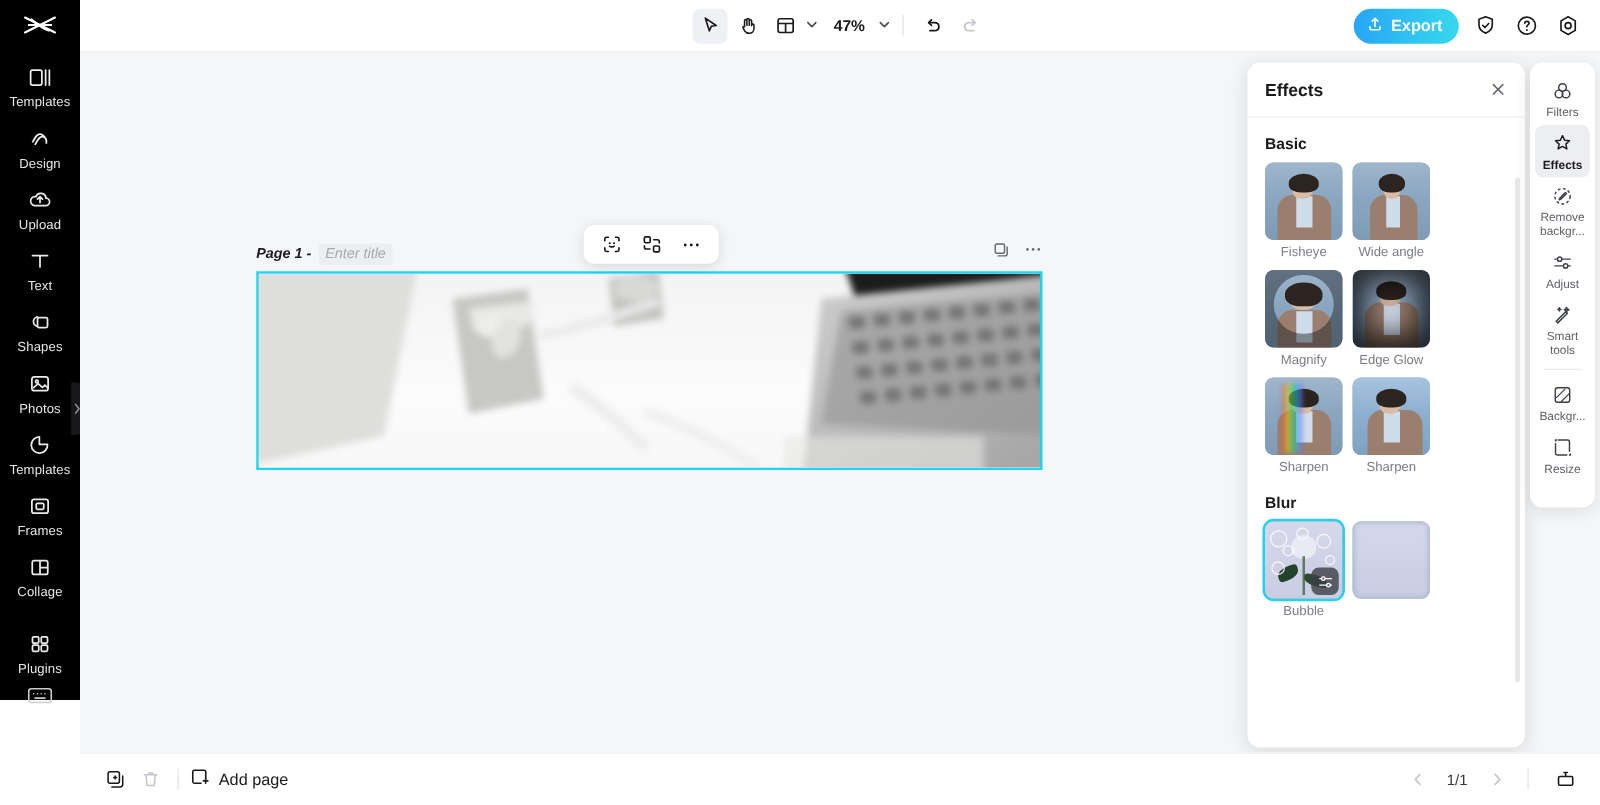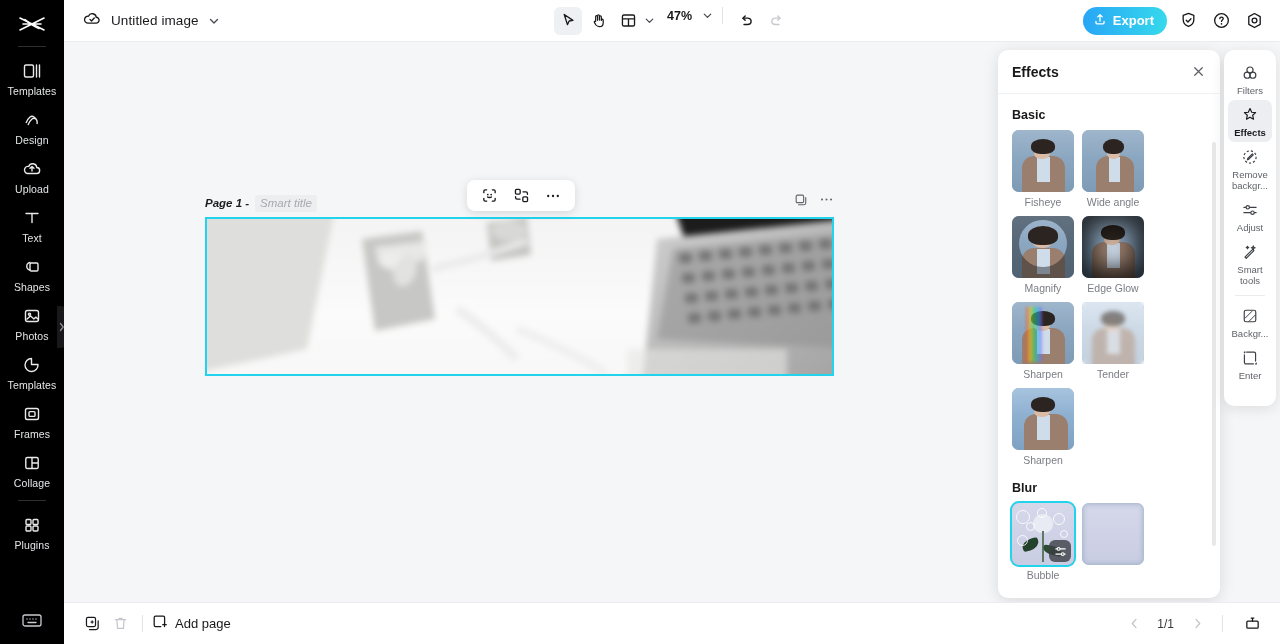--- a/index.html
+++ b/index.html
@@ -6,21 +6,21 @@
   html, body {
     width: 1280px; height: 644px;
     font-family: "Liberation Sans", sans-serif;
     background: #ffffff;
     overflow: hidden;
   }
   .app { position: relative; width: 1280px; height: 644px; }
 
   
   .left-rail {
-    position: absolute; left: 0; top: 0; width: 64px; height: 644px;
+    position: absolute; left: 0; top: 0; width: 64px; height: 560px;
     background: #000000; color: #e9eaec;
     display: flex; flex-direction: column; align-items: center;
   }
   .logo { margin-top: 10px; width: 40px; height: 30px; display: flex; align-items: center; justify-content: center; }
   .rail-div { width: 28px; height: 1px; background: #2e2e2e; margin: 6px 0 6px 0; }
   .rail-item {
     width: 64px; padding: 7px 0 5px 0; display: flex; flex-direction: column;
     align-items: center; gap: 3px; cursor: pointer;
   }
   .rail-item .ri-ico { width: 22px; height: 22px; display: flex; align-items: center; justify-content: center; }
@@ -37,21 +37,21 @@
   .topbar {
     position: absolute; left: 64px; top: 0; width: 1216px; height: 42px;
     background: #fff; border-bottom: 1px solid #ececee;
     display: flex; align-items: center; z-index: 30;
   }
   .tb-left { display: flex; align-items: center; gap: 9px; margin-left: 18px; }
   .doc-title { font-size: 13.5px; color: #19191c; letter-spacing: .1px; }
   .chev { color: #5a5c63; display: inline-flex; }
   .tb-center {
     position: absolute; left: 50%; transform: translateX(-50%);
-    display: flex; align-items: flex-start; gap: 2px;
+    display: flex; align-items: center; gap: 2px;
   }
   .tool-btn {
     width: 28px; height: 28px; border-radius: 6px;
     display: flex; align-items: center; justify-content: center; cursor: pointer;
     background: transparent; border: none;
   }
   .tool-btn.active { background: #eef0f3; }
   .tool-combo { display: flex; align-items: center; gap: 2px; cursor: pointer; }
   .zoom-val { font-size: 12.5px; color: #19191c; font-weight: bold; padding: 0 2px; }
   .tb-div { width: 1px; height: 17px; background: #e2e3e6; margin: 0 7px; }
@@ -309,34 +309,20 @@
     </div>
   </div>
 
   <div class="collapse-handle">
     <svg width="6" height="10" viewBox="0 0 6 10" fill="none" stroke="#8d9097" stroke-width="1.3">
       <path d="M1.5 1.5L4.2 5 1.5 8.5" stroke-linecap="round" stroke-linejoin="round"></path>
     </svg>
   </div>
 
   <div class="topbar">
-    <div class="tb-left">
-      <span>
-        <svg width="20" height="20" viewBox="0 0 22 22" fill="none" stroke="#19191c" stroke-width="1.5">
-          <path d="M6.2 15.5h9.3a3.2 3.2 0 0 0 .2-6.4 4.5 4.5 0 0 0-8.6-1.2A3.4 3.4 0 0 0 6.2 15.5z"></path>
-          <path d="M8.8 11.4l1.7 1.7 3-3.2" stroke-linecap="round" stroke-linejoin="round"></path>
-        </svg>
-      </span>
-      <span class="doc-title">Untitled image</span>
-      <span class="chev">
-        <svg width="12" height="12" viewBox="0 0 12 12" fill="none" stroke="#4a4c52" stroke-width="1.4">
-          <path d="M2.5 4.5L6 8l3.5-3.5" stroke-linecap="round" stroke-linejoin="round"></path>
-        </svg>
-      </span>
-    </div>
 
     <div class="tb-center">
       <div class="tool-btn active">
         <svg width="17" height="17" viewBox="0 0 18 18" fill="none" stroke="#19191c" stroke-width="1.4">
           <path d="M4.5 2.6l9.2 6.3-4 .6-1.8 3.9z" stroke-linejoin="round"></path>
         </svg>
       </div>
       <div class="tool-btn">
         <svg width="17" height="17" viewBox="0 0 18 18" fill="none" stroke="#19191c" stroke-width="1.3">
           <path d="M6 9.5V4.8a1 1 0 0 1 2 0v4M8 8.6V3.9a1 1 0 0 1 2 0v4.6M10 8.6V5a1 1 0 0 1 2 0v4M12 8.3c0-.9 2-1 2 .4v2.6c0 2.4-1.7 4.2-4 4.2-2.2 0-3-.8-3.9-2L4.7 11c-.5-.9.6-1.8 1.3-1" stroke-linejoin="round" stroke-linecap="round"></path>
@@ -408,21 +394,21 @@
         </svg>
       </div>
     </div>
   </div>
 
   <div class="canvas-area">
 
     <div class="page-wrap">
       <div class="page-head">
         <span class="page-label">Page 1 -</span>
-        <span class="page-title-input">Smart title</span>
+        <span class="page-title-input">Enter title</span>
         <div class="page-head-right">
           <span class="ph-ico">
             <svg width="14" height="14" viewBox="0 0 16 16" fill="none" stroke="#63666c" stroke-width="1.3">
               <rect x="2.5" y="2.5" width="8.5" height="8.5" rx="1.4"></rect>
               <path d="M5.2 13.4h6.1c1.1 0 2.1-.9 2.1-2V5.3" stroke-linecap="round"></path>
             </svg>
           </span>
           <span class="ph-ico">
             <svg width="15" height="15" viewBox="0 0 16 16" fill="#63666c">
               <circle cx="3.2" cy="8" r="1.1"></circle>
@@ -609,31 +595,20 @@
             <div class="sc sc-sea"></div>
               <div class="sc-body"></div>
               <div class="sc-shirt"></div>
             <div class="sc-face"></div>
               <div class="sc-hair"></div>
               <div class="ov-rainbow"></div>
           </div>
           <div class="eff-lbl">Sharpen</div>
         </div>
 
-        <div class="eff-cell">
-          <div class="eff-thumb">
-            <div class="sc sc-sea" style="filter:brightness(1.2) saturate(.6)"></div>
-            <div class="sc-body" style="opacity:.8"></div>
-              <div class="sc-shirt" style="opacity:.8"></div>
-            <div class="sc-face" style="opacity:.85"></div>
-              <div class="sc-hair" style="opacity:.85"></div>
-            <div class="ov-soft"></div>
-          </div>
-          <div class="eff-lbl">Tender</div>
-        </div>
 
         <div class="eff-cell">
           <div class="eff-thumb">
             <div class="sc sc-sea" style="filter:contrast(1.25)"></div>
             <div class="sc-body" style="left:20%"></div>
               <div class="sc-shirt"></div>
             <div class="sc-face"></div>
               <div class="sc-hair"></div>
           </div>
           <div class="eff-lbl">Sharpen</div>
@@ -750,21 +725,21 @@
     </div>
 
     <div class="rr-item">
       <span class="rr-ico">
         <svg width="18" height="18" viewBox="0 0 20 20" fill="none" stroke="#3d4046" stroke-width="1.3">
           <path d="M6.2 3.4h8.4c.9 0 1.6.7 1.6 1.6v8.4" stroke-linecap="round"></path>
           <path d="M13.8 16.6H5.4c-.9 0-1.6-.7-1.6-1.6V6.6" stroke-linecap="round"></path>
           <path d="M4.6 3.4h-.8v.9M16.2 16.6h.8v-.9" stroke-linecap="round"></path>
         </svg>
       </span>
-      <span class="rr-lbl">Enter</span>
+      <span class="rr-lbl">Resize</span>
     </div>
   </div>
 
   <div class="bottombar">
     <div class="bb-left">
       <div class="bb-btn">
         <svg width="17" height="17" viewBox="0 0 18 18" fill="none" stroke="#19191c" stroke-width="1.3">
           <rect x="2.6" y="2.6" width="9.6" height="9.6" rx="1.6"></rect>
           <path d="M5.8 15.4h6.9c1.2 0 2.3-1 2.3-2.3V6.2" stroke-linecap="round"></path>
           <path d="M7.4 7.4h2.4M8.6 6.2v2.4" stroke-linecap="round"></path>

